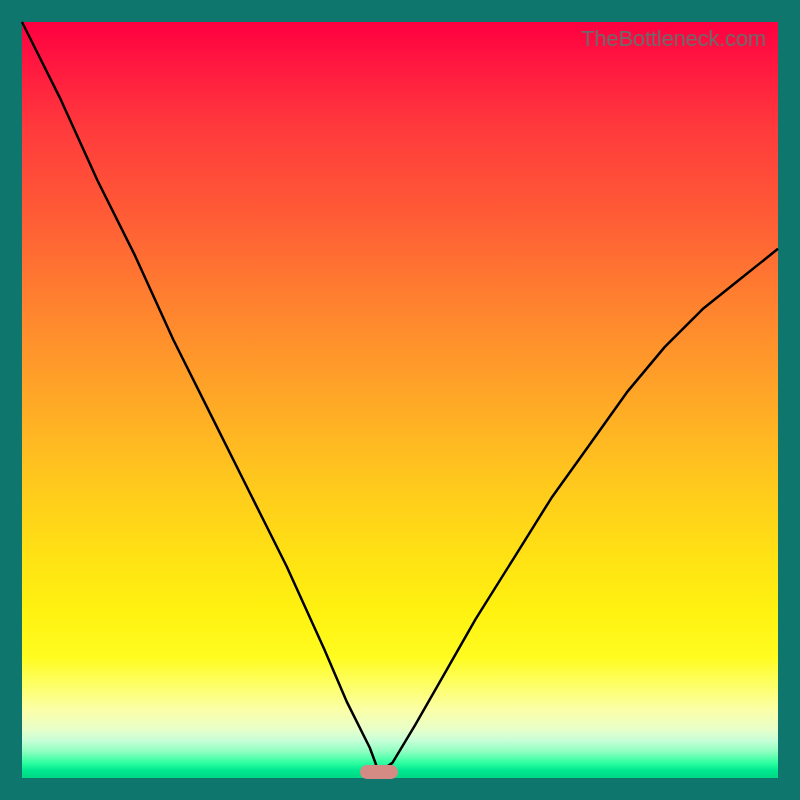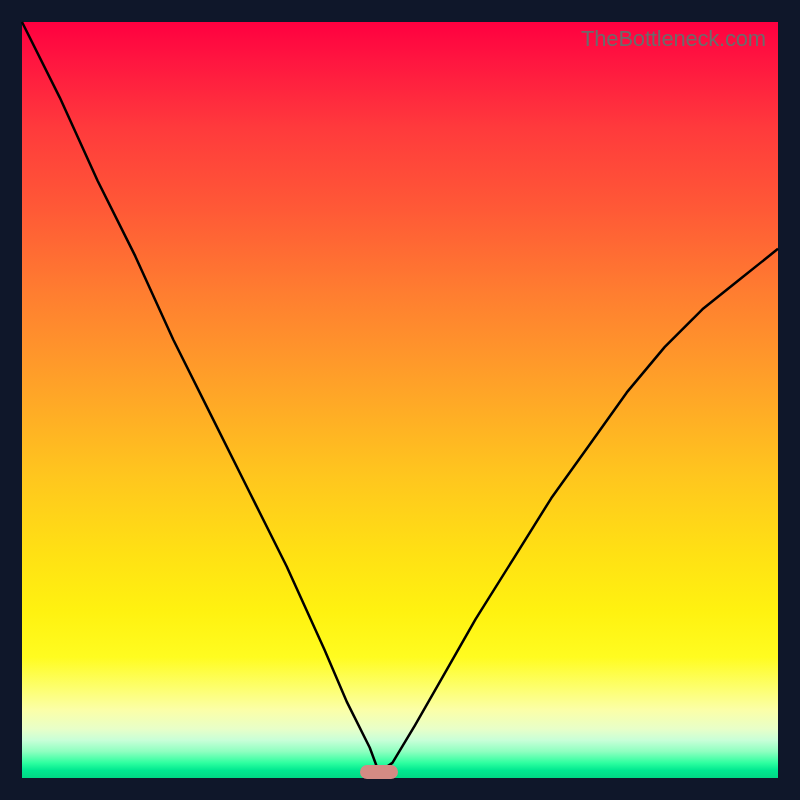--- a/index.html
+++ b/index.html
@@ -8,21 +8,21 @@
     width: 800px;
     height: 800px;
     background: #000;
     overflow: hidden;
     font-family: Arial, Helvetica, sans-serif;
   }
   .frame {
     position: relative;
     width: 800px;
     height: 800px;
-    background: #0f172a;
+    background: #0f766e;
   }
   .plot-area {
     position: absolute;
     left: 22px;
     top: 22px;
     width: 756px;
     height: 756px;
     
     background: linear-gradient(
       to bottom,

